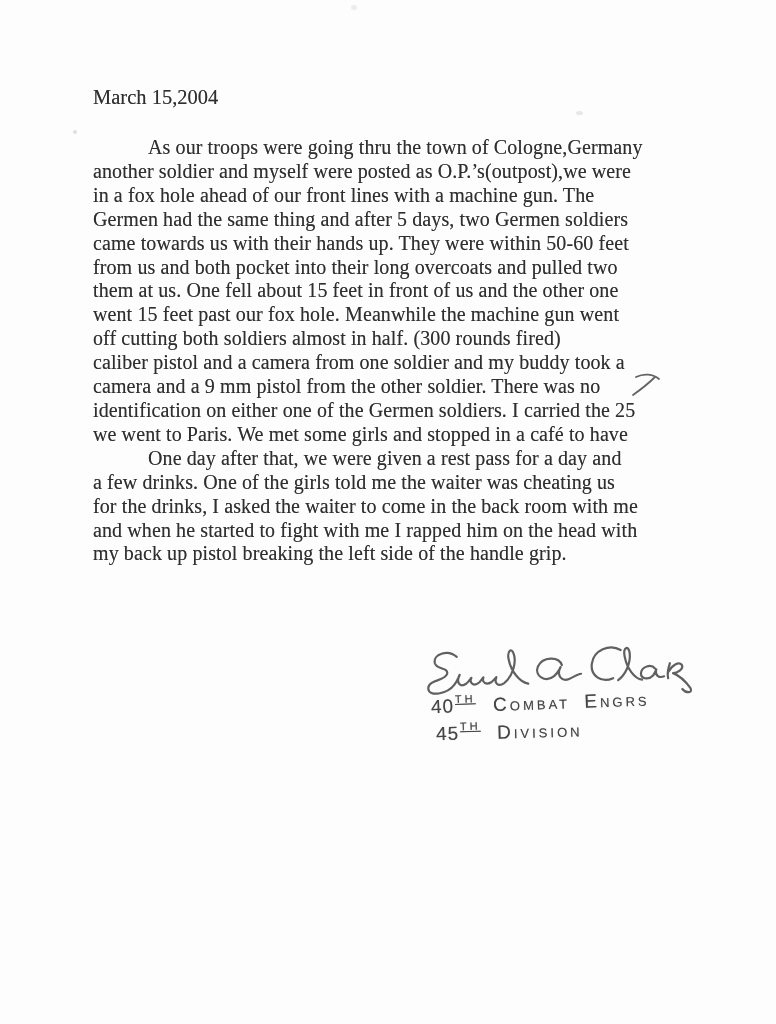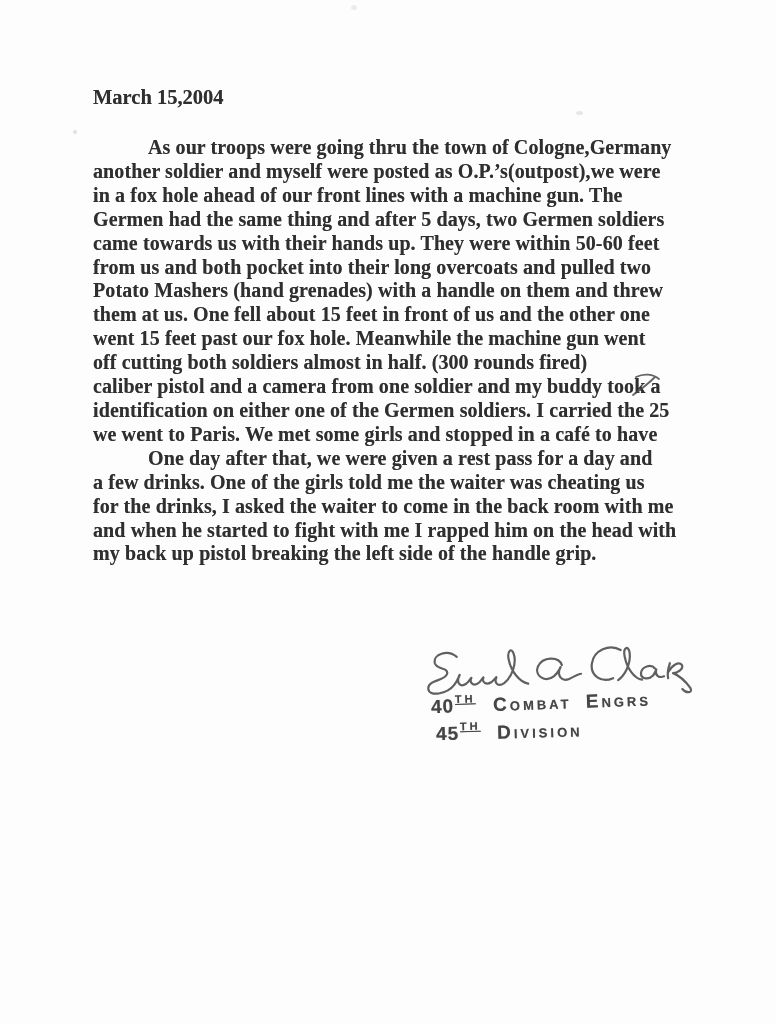--- a/index.html
+++ b/index.html
@@ -8,21 +8,20 @@
     background: #fdfdfd;
   }
   .page {
     position: relative;
     width: 708px;
     height: 1024px;
     background: #fdfdfd;
     overflow: hidden;
     font-family: "Liberation Serif", serif;
     color: #2f2f2f;
-    font-weight: bold;
   }
   .date {
     position: absolute;
     left: 93px;
     top: 86px;
     font-size: 20.5px;
     white-space: nowrap;
     text-shadow: 0 0 0.6px rgba(47,47,47,0.55);
   }
   .body-block {
@@ -109,27 +108,27 @@
   <div class="date">March 15,2004</div>
 
   <div class="body-block">
     <div>
       <div class="line indent">As our troops were going thru the town of Cologne,Germany</div>
       <div class="line">another soldier and myself were posted as O.P.’s(outpost),we were</div>
       <div class="line">in a fox hole ahead of our front lines with a machine gun. The</div>
       <div class="line">Germen had the same thing and after 5 days, two Germen soldiers</div>
       <div class="line">came towards us with their hands up. They were within 50-60 feet</div>
       <div class="line">from us and both pocket into their long overcoats and pulled two</div>
-      <div class="line">Potato Mashers (hand grenades) with a handle on them and threw</div>
       <div class="line">them at us. One fell about 15 feet in front of us and the other one</div>
       <div class="line">went 15 feet past our fox hole. Meanwhile the machine gun went</div>
       <div class="line">off cutting both soldiers almost in half. (300 rounds fired)</div>
     </div>
     <div>
       <div class="line">caliber pistol and a camera from one soldier and my buddy took a</div>
+      <div class="line">camera and a 9 mm pistol from the other soldier. There was no</div>
       <div class="line">identification on either one of the Germen soldiers. I carried the 25</div>
     </div>
     <div>
       <div class="line">we went to Paris. We met some girls and stopped in a café to have</div>
       <div class="line indent">One day after that, we were given a rest pass for a day and</div>
       <div class="line">a few drinks. One of the girls told me the waiter was cheating us</div>
       <div class="line">for the drinks, I asked the waiter to come in the back room with me</div>
       <div class="line">and when he started to fight with me I rapped him on the head with</div>
       <div class="line">my back up pistol breaking the left side of the handle grip.</div>
     </div>

